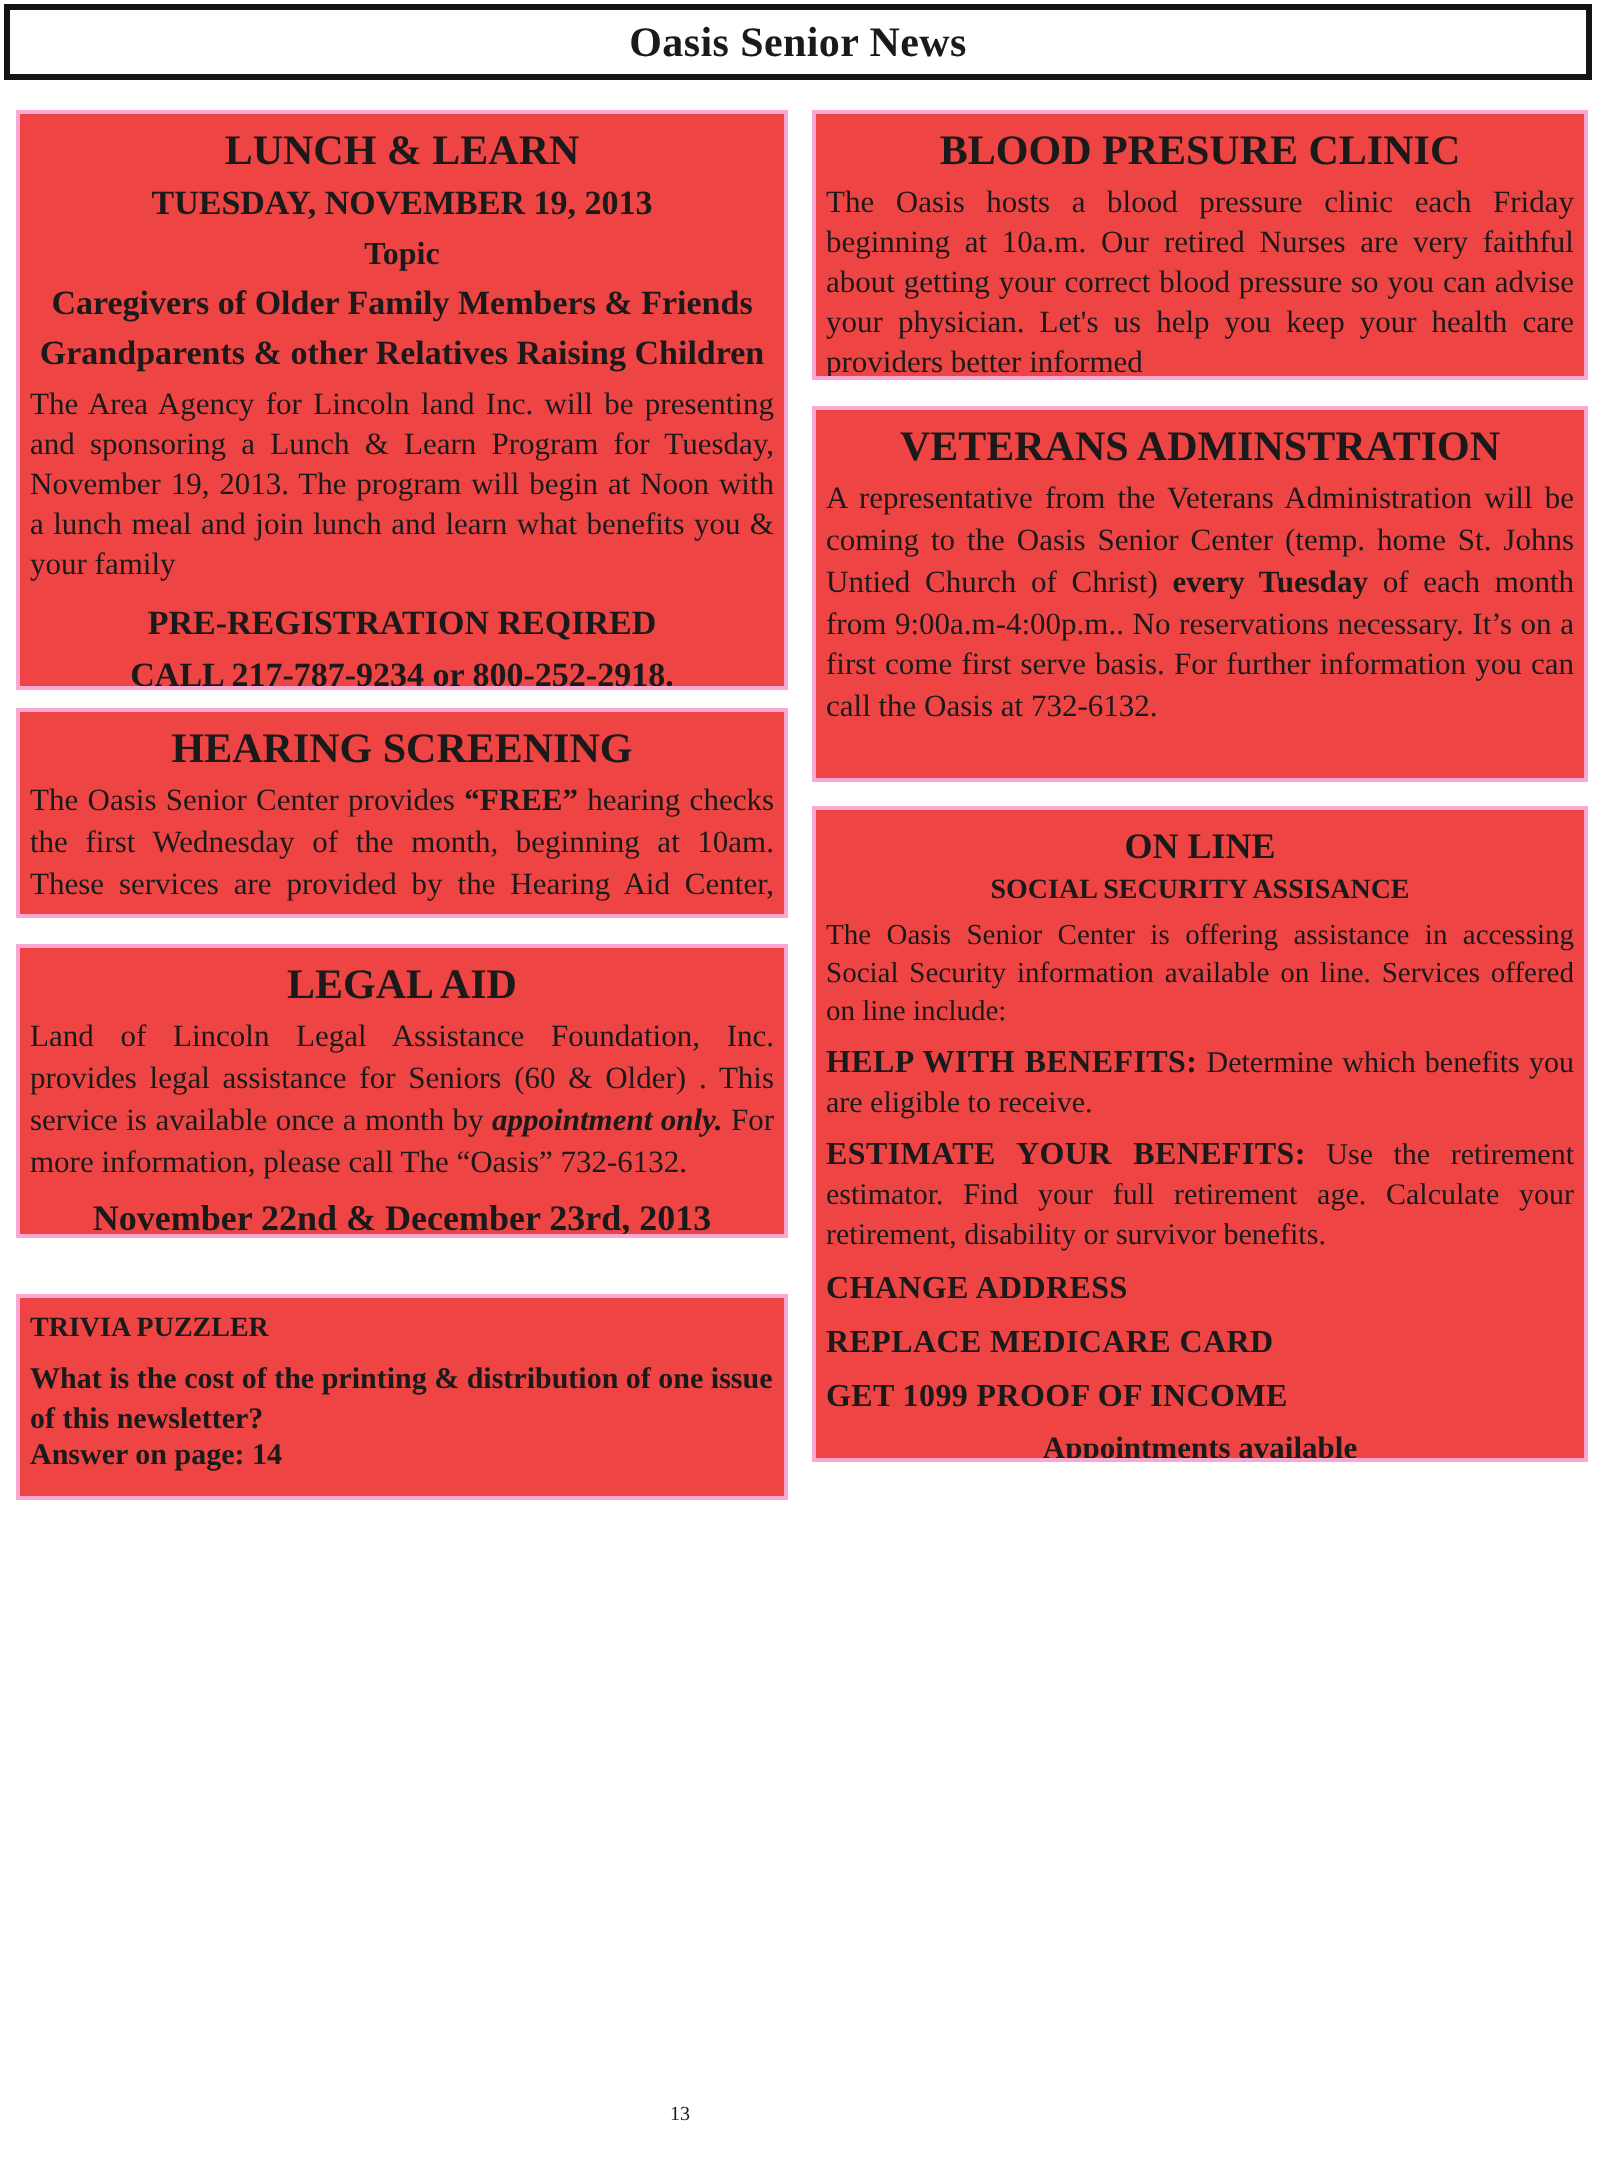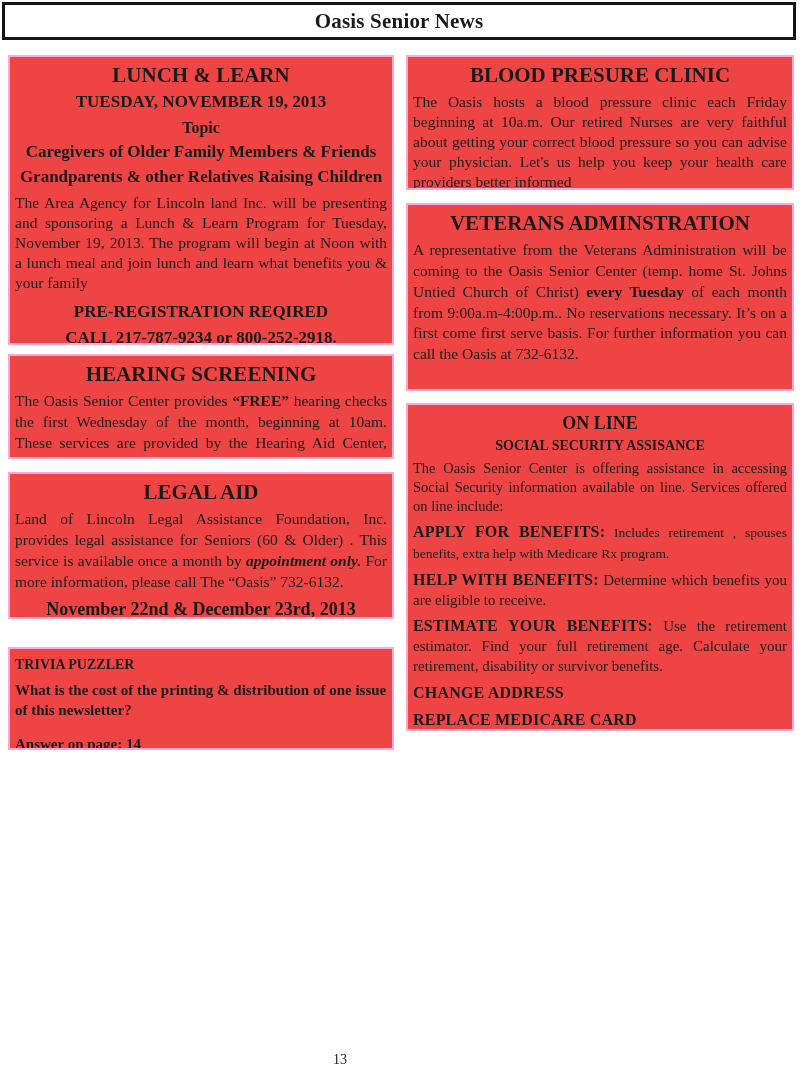--- a/index.html
+++ b/index.html
@@ -33,21 +33,21 @@
   
   .box-lunch { height: 290px; margin-bottom: 9px; }
   .box-lunch .prereg { margin-top: 9px; }
   .box-lunch .call { margin-top: 6px; }
 
   .box-hearing { height: 105px; margin-bottom: 13px; }
   .box-legal { height: 147px; margin-bottom: 28px; }
   .box-legal .dates { margin-top: 7px; font-size: 18px; }
   .box-trivia { height: 103px; }
   .box-trivia .q { font-size: 15px; font-weight: bold; line-height: 20px; text-align: left; margin-top: 6px; }
-  .box-trivia .a { font-size: 15px; font-weight: bold; margin-top: 16px; }
+  .box-trivia .a { font-size: 15px; font-weight: bold; margin-top: 0; }
 
   .box-blood { height: 135px; margin-bottom: 13px; }
   .box-vets { height: 188px; margin-bottom: 12px; }
 
   .box-ssa { height: 328px; }
   .box-ssa .h-online { font-size: 18px; font-weight: bold; text-align: center; margin-top: 6px; }
   .box-ssa .h-ssa { font-size: 14px; font-weight: bold; text-align: center; margin-top: 4px; }
   .box-ssa .intro { font-size: 14.5px; line-height: 19px; text-align: justify; margin-top: 5px; }
   .ssa-item { font-size: 15px; line-height: 20px; text-align: justify; margin-top: 6px; }
   .ssa-item .lbl { font-weight: bold; font-size: 16px; letter-spacing: 0.2px; }
@@ -55,21 +55,21 @@
   .ssa-item .txt.small { font-size: 13.5px; }
   .ssa-item.label-only { margin-top: 7px; }
   .ssa-appt { font-size: 15.5px; font-weight: bold; text-align: center; margin-top: 7px; }
   .ssa-friday { font-size: 15px; font-weight: bold; text-align: center; margin-top: 5px; }
 
   .bold { font-weight: bold; }
   .bold-italic { font-weight: bold; font-style: italic; }
 
   .page-number {
     position: absolute; left: 0; width: 680px; top: 1052px;
-    text-align: center; font-size: 14px;
+    text-align: center; font-size: 10px;
   }
 </style>
 </head>
 <body>
 
 <div class="page">
 
   <div class="masthead">
     <span class="title">Oasis Senior News</span>
   </div>
@@ -116,21 +116,20 @@
     <div class="box box-vets">
       <div class="h1">VETERANS ADMINSTRATION</div>
       <div class="body-text lh21"><span>A representative from the Veterans Administration will be  coming  to the  Oasis Senior Center (temp. home St. Johns Untied Church of Christ) </span><span class="bold">every Tuesday</span><span> of each month from 9:00a.m-4:00p.m..   No reservations necessary.  It’s on a first come first serve basis.  For further information you can call the Oasis at 732-6132.</span></div>
     </div>
 
     <div class="box box-ssa">
       <div class="h-online">ON LINE</div>
       <div class="h-ssa">SOCIAL SECURITY ASSISANCE</div>
       <div class="intro">The Oasis Senior Center is offering assistance in accessing Social Security information available on line.  Services offered on line include:</div>
 
-      <div class="ssa-item"><span class="lbl">APPLY FOR BENEFITS:</span><span class="txt small"> Includes retirement , spouses benefits, extra help with Medicare Rx program.</span></div>
       <div class="ssa-item"><span class="lbl">HELP WITH BENEFITS:</span><span class="txt"> Determine which benefits you are eligible to receive.</span></div>
       <div class="ssa-item"><span class="lbl">ESTIMATE YOUR BENEFITS:</span><span class="txt"> Use the retirement estimator. Find your full retirement age. Calculate your retirement, disability or survivor benefits.</span></div>
       <div class="ssa-item label-only"><span class="lbl">CHANGE ADDRESS</span></div>
       <div class="ssa-item label-only"><span class="lbl">REPLACE MEDICARE CARD</span></div>
       <div class="ssa-item label-only"><span class="lbl">GET 1099 PROOF OF INCOME</span></div>
 
       <div class="ssa-appt">Appointments available</div>
       <div class="ssa-friday">The 3rd Friday of each Month, beginning at 9:30 a.m.</div>
     </div>
 

